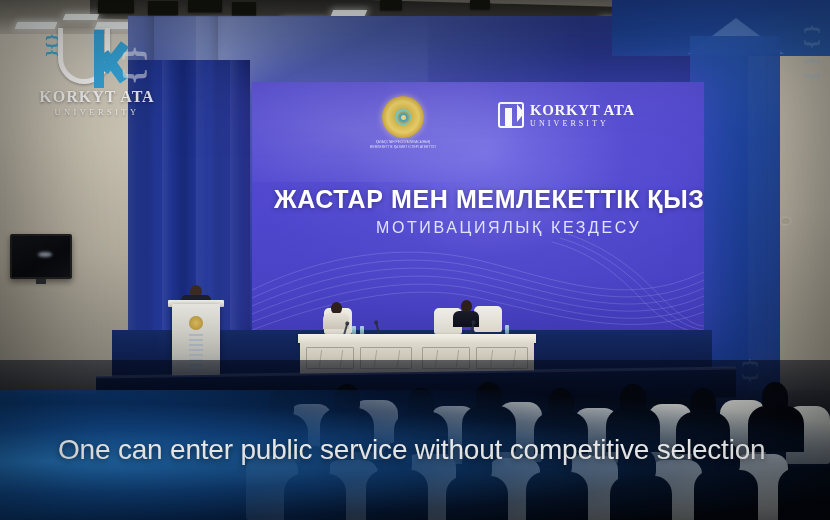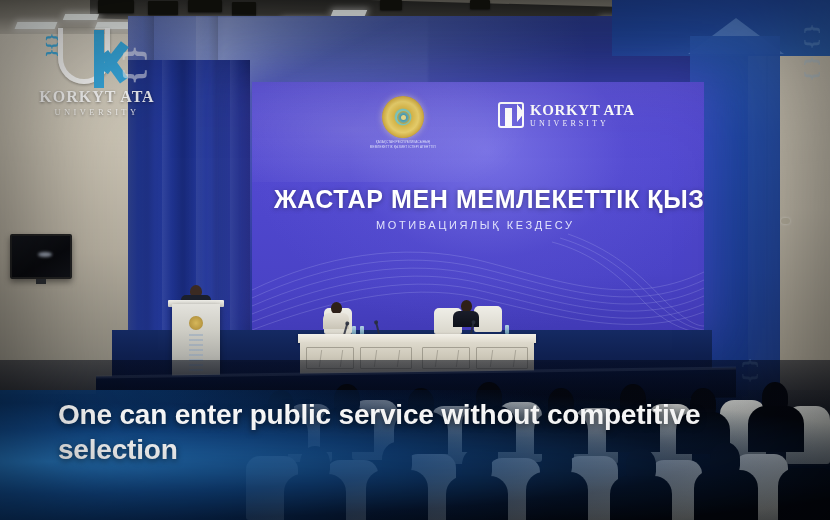--- a/index.html
+++ b/index.html
@@ -186,21 +186,21 @@
 
   .slide-title {
     position: absolute; left: 22px; top: 103px; width: 470px;
     color:#fff; font-weight: 700;
     font-size: 25px; letter-spacing: .6px; white-space: nowrap;
     text-shadow: 0 1px 5px rgba(0,0,0,.35);
   }
   .slide-sub {
     position: absolute; left: 124px; top: 137px;
     color: rgba(236,238,255,.93);
-    font-size: 11px; letter-spacing: 2.6px; white-space: nowrap;
+    font-size: 16px; letter-spacing: 2.6px; white-space: nowrap;
   }
   .screen-glare {
     position: absolute; left: -20px; top: -30px; width: 300px; height: 130px;
     background: radial-gradient(ellipse at 40% 60%, rgba(255,255,255,.16), rgba(255,255,255,0) 70%);
   }
 
   
   .stage-floor {
     position: absolute; left: 112px; top: 330px; width: 600px; height: 66px;
     background: linear-gradient(180deg,#152a63 0%,#0f2050 40%,#0b1740 100%);
@@ -322,21 +322,21 @@
 
   
   .caption-bar {
     position: absolute; left: 0; bottom: 0; width: 830px; height: 130px;
     background:
       radial-gradient(ellipse at 6% 55%, rgba(40,120,190,.92) 0%, rgba(18,72,135,.78) 32%, rgba(8,36,78,.45) 58%, rgba(2,10,26,.10) 80%),
       linear-gradient(90deg, rgba(13,64,120,.96) 0%, rgba(10,52,104,.80) 22%, rgba(5,26,62,.38) 45%, rgba(1,6,18,.06) 66%, rgba(0,0,0,0) 100%);
   }
   .caption-text {
     position: absolute; left: 58px; bottom: 52px; width: 720px;
-    color: #fff; font-weight: 700;
+    color: #fff; font-weight: 400;
     font-size: 28px; line-height: 1.27;
     letter-spacing: -.2px;
     text-shadow: 0 2px 6px rgba(0,0,0,.55);
   }
 
   
   .watermark {
     position: absolute; left: 38px; top: 26px;
     width: 118px; height: 100px;
     opacity: .93;

